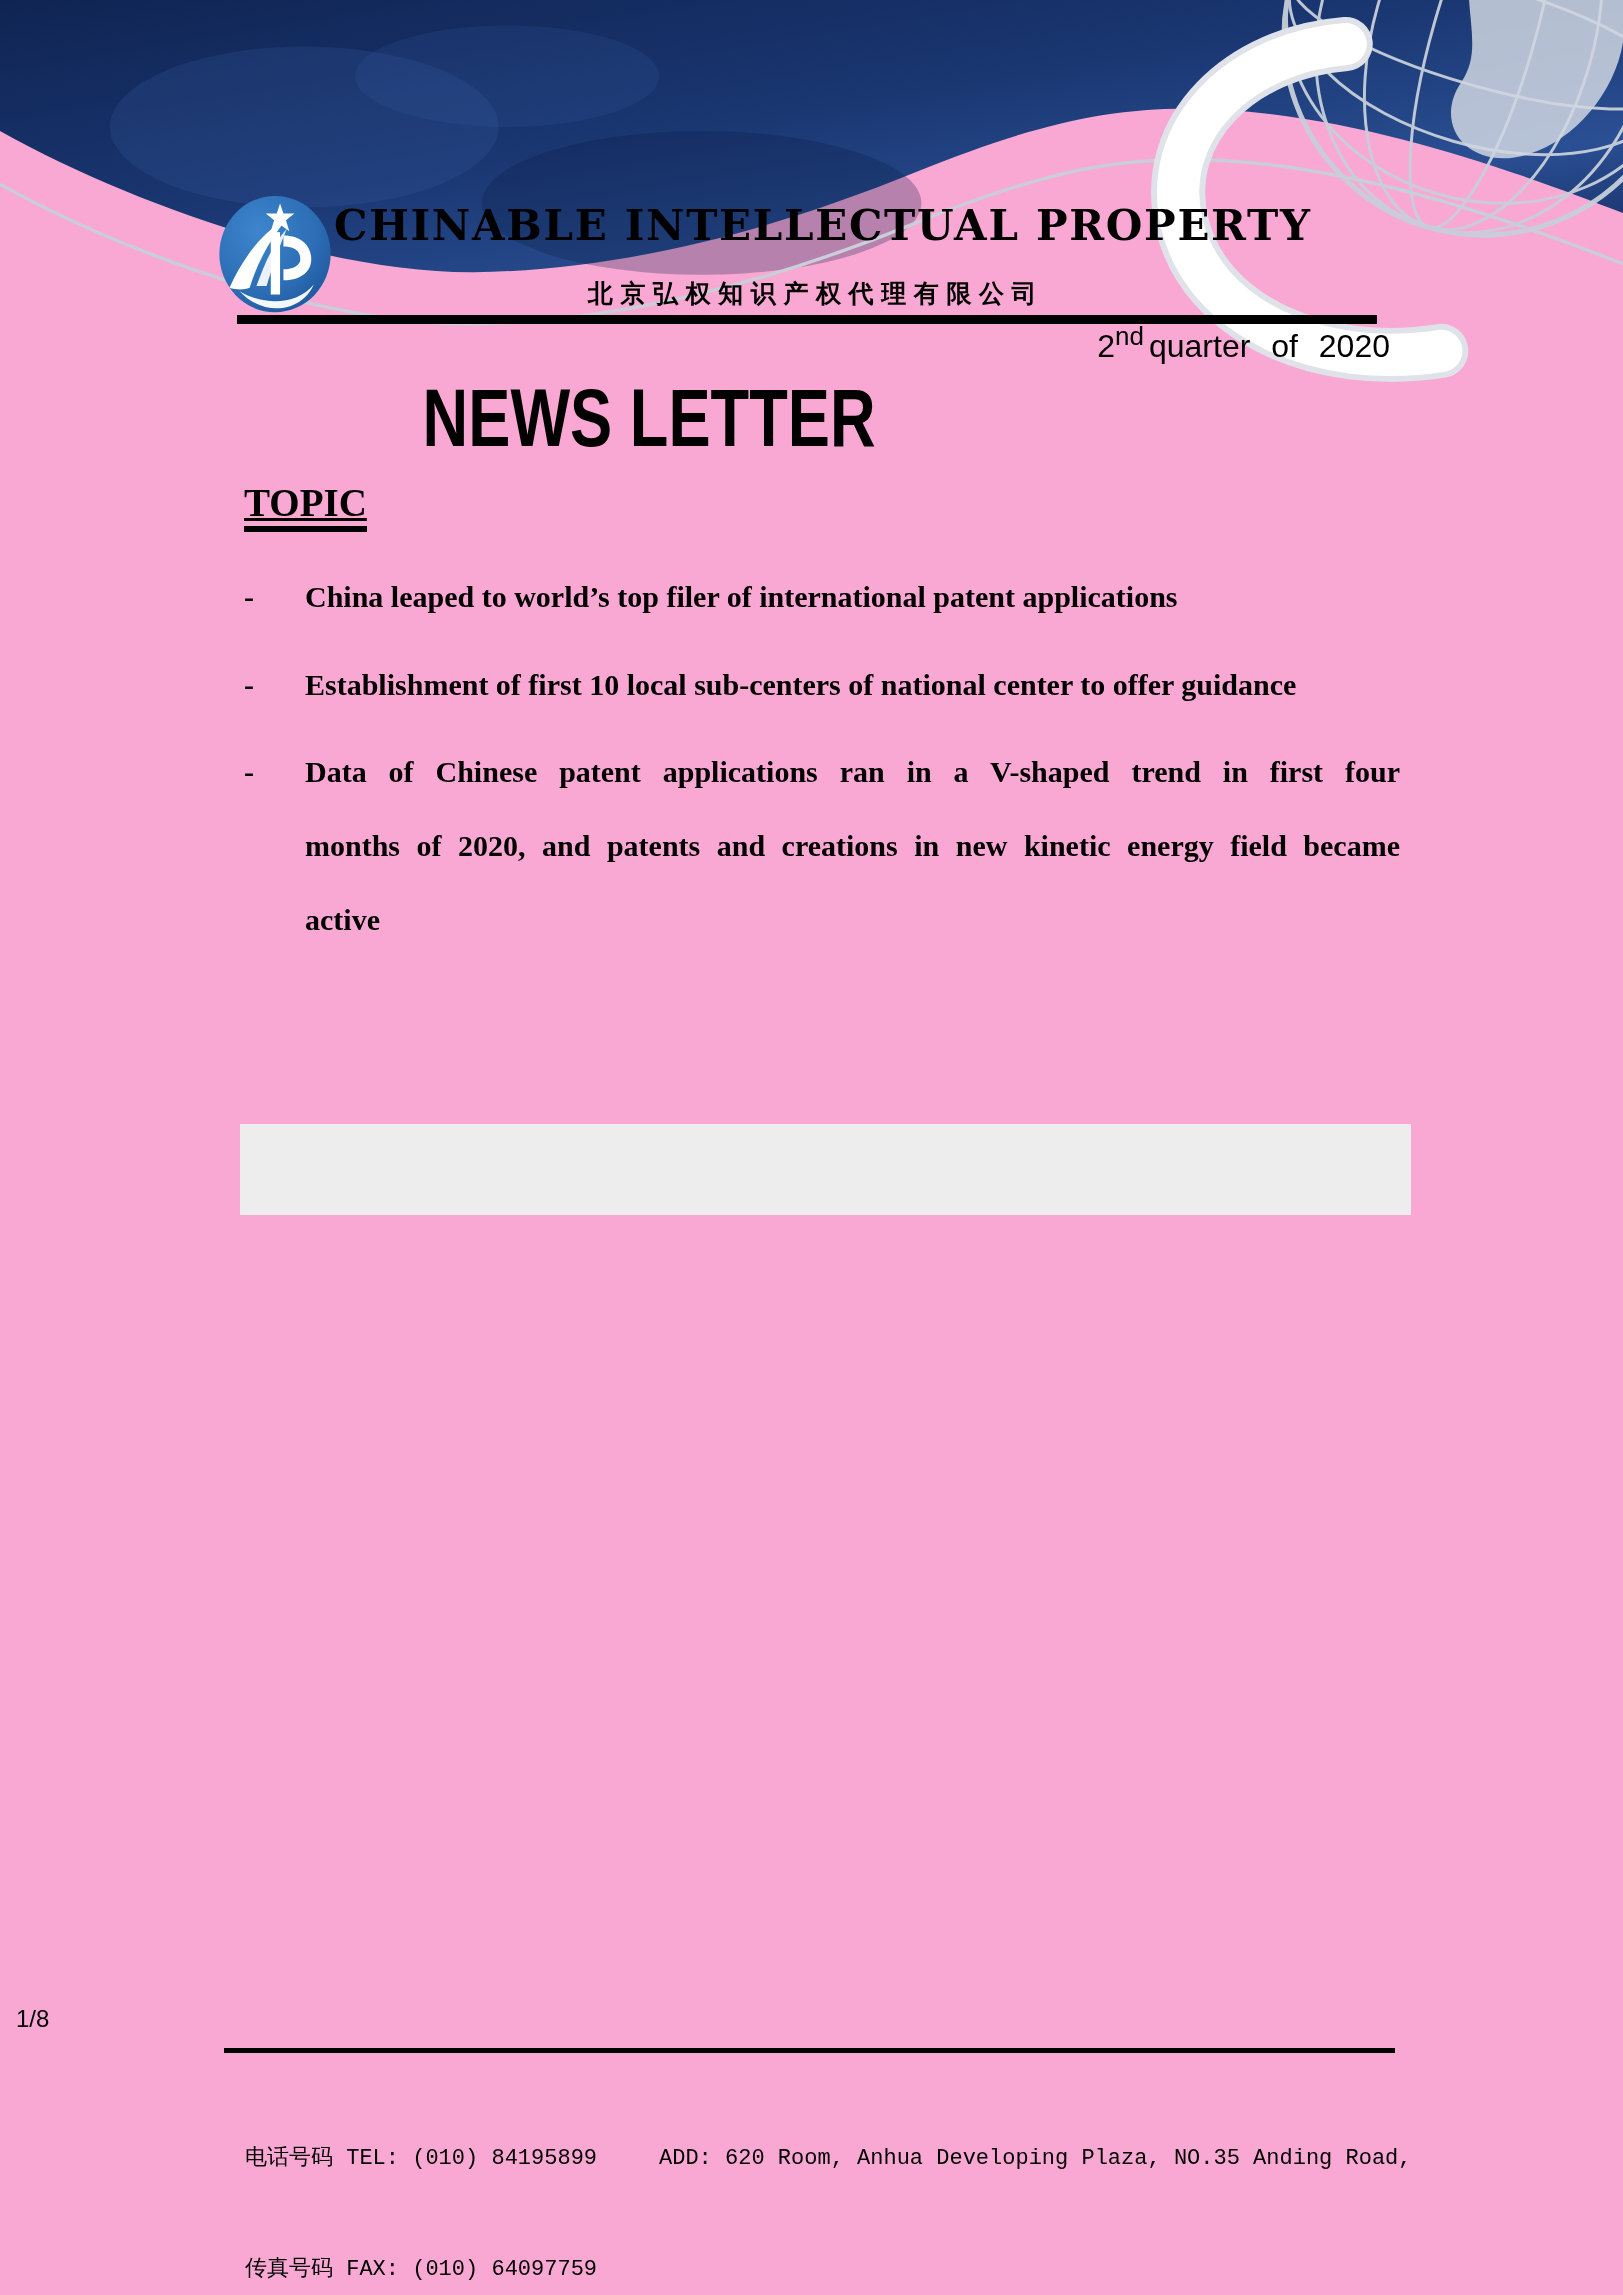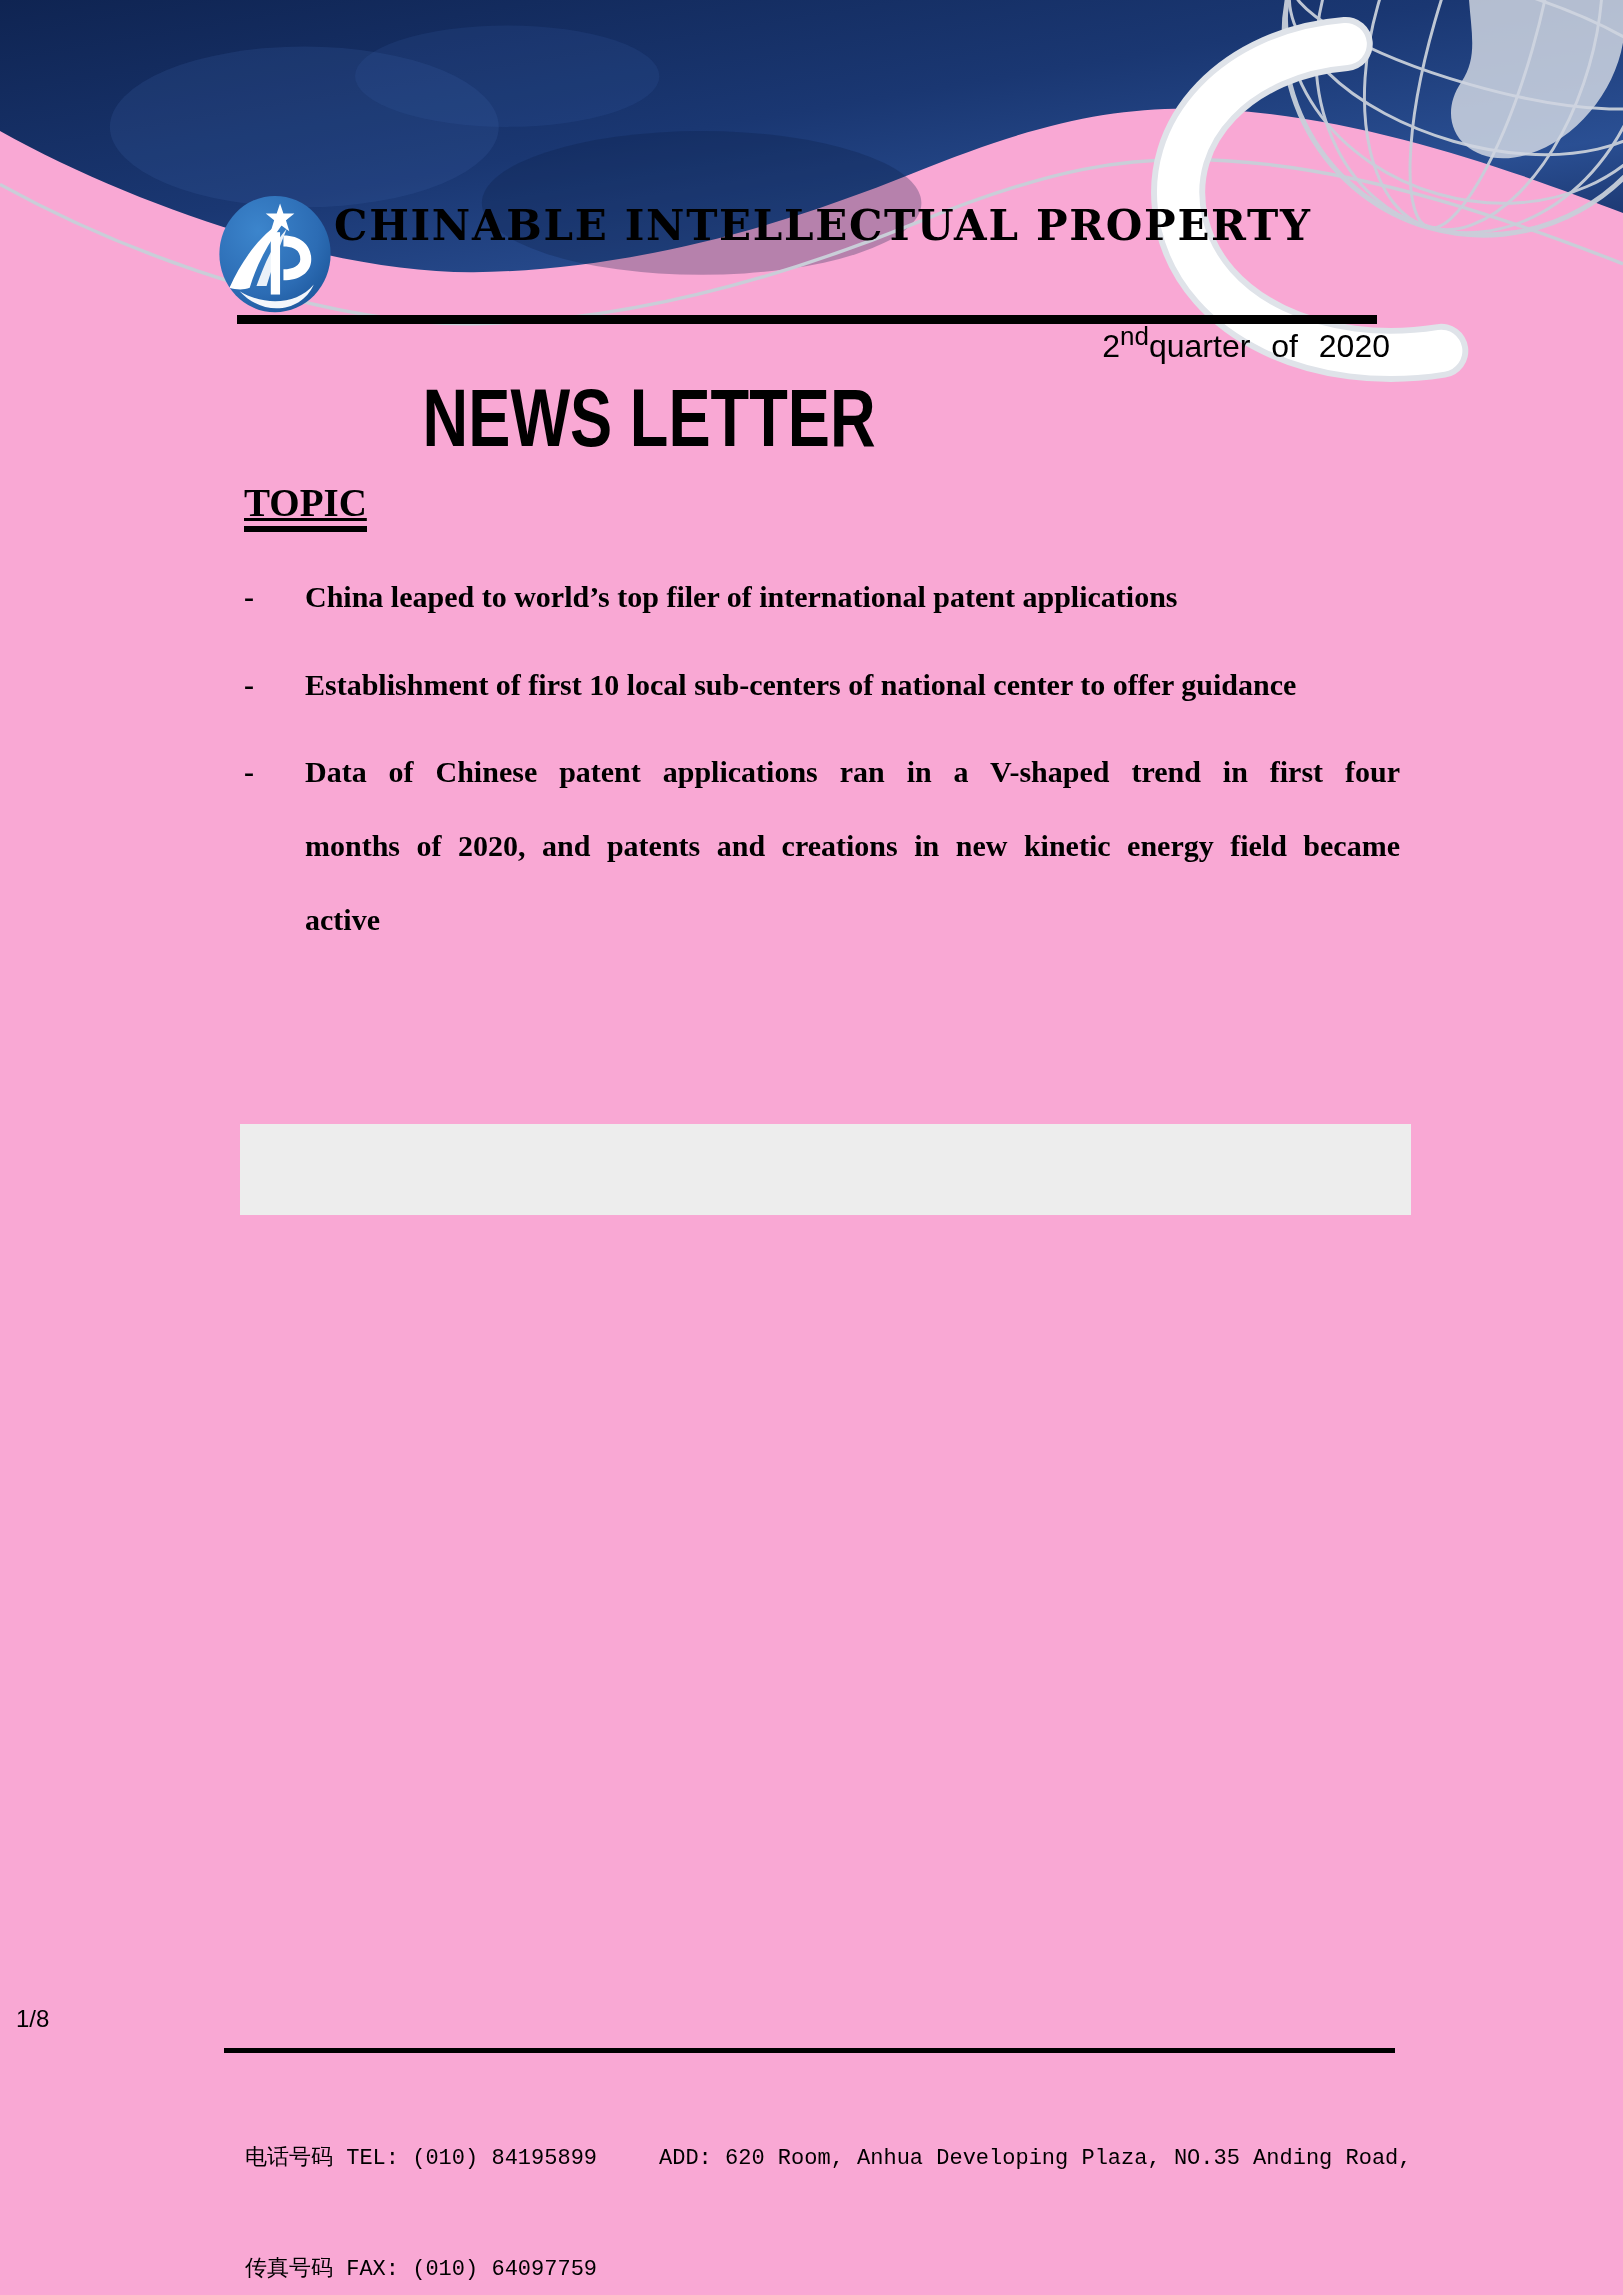--- a/index.html
+++ b/index.html
@@ -31,21 +31,21 @@
     position:absolute;left:237px;top:315px;width:1140px;height:8.5px;
     background:#000;
   }
   
   .issue-line{
     position:absolute;right:233px;top:328px;
     font-family:"Liberation Sans", sans-serif;
     font-size:32px;word-spacing:12px;white-space:nowrap;
   }
   .issue-line sup{font-size:26px;vertical-align:super;line-height:0;}
-  .issue-rest{}
+  .issue-rest{margin-left:5px;}
   
   .newsletter-wrap{
     position:absolute;left:0;top:370px;width:1299px;
     display:flex;justify-content:center;
   }
   .newsletter{
     font-family:"Liberation Sans", sans-serif;
     font-weight:bold;font-size:79px;letter-spacing:0px;
     transform:scale(0.80,1.04);transform-origin:center top;
     white-space:nowrap;
@@ -156,20 +156,21 @@
     <path d="M76,12 L80,24 L93,24 L83,32 L87,45 L76,37 L65,45 L69,32 L59,24 L72,24 Z" fill="#ffffff"></path>
 
     <rect x="65" y="46" width="11" height="74" fill="#ffffff"></rect>
 
     <path d="M80,50 C102,50 113,63 113,78 C113,94 99,103 80,103 L80,90 C92,90 100,85 100,78 C100,66 90,63 80,63 Z" fill="#ffffff"></path>
 
     <path d="M28,116 C58,134 96,132 116,108 C102,140 58,148 28,116 Z" fill="#ffffff" opacity="0.95"></path>
   </svg>
 
   <div class="company-en">CHINABLE INTELLECTUAL PROPERTY</div>
+  <div class="company-cn">北京弘权知识产权代理有限公司</div>
   <div class="header-rule"></div>
 
   <div class="issue-line">
     <span>2</span><sup>nd</sup><span class="issue-rest">quarter of 2020</span>
   </div>
 
   <div class="newsletter-wrap">
     <div class="newsletter">NEWS LETTER</div>
   </div>
 

